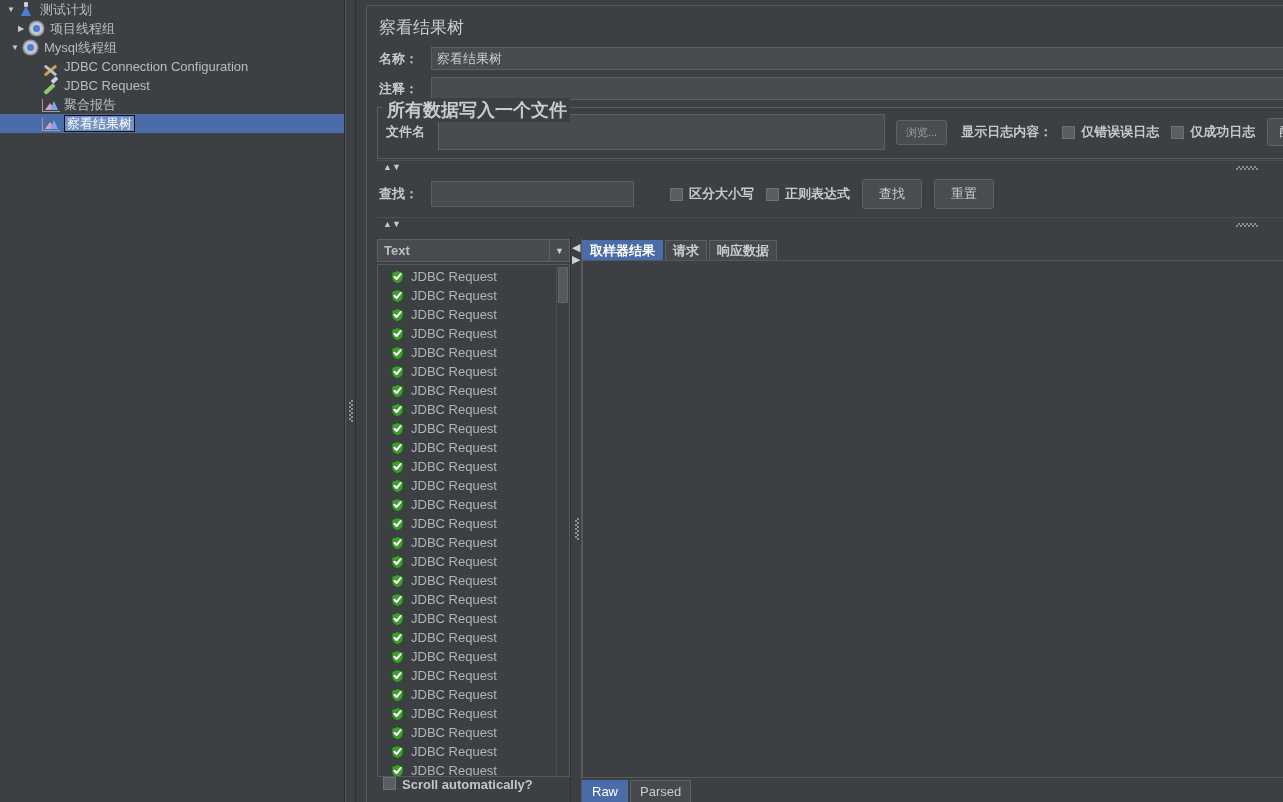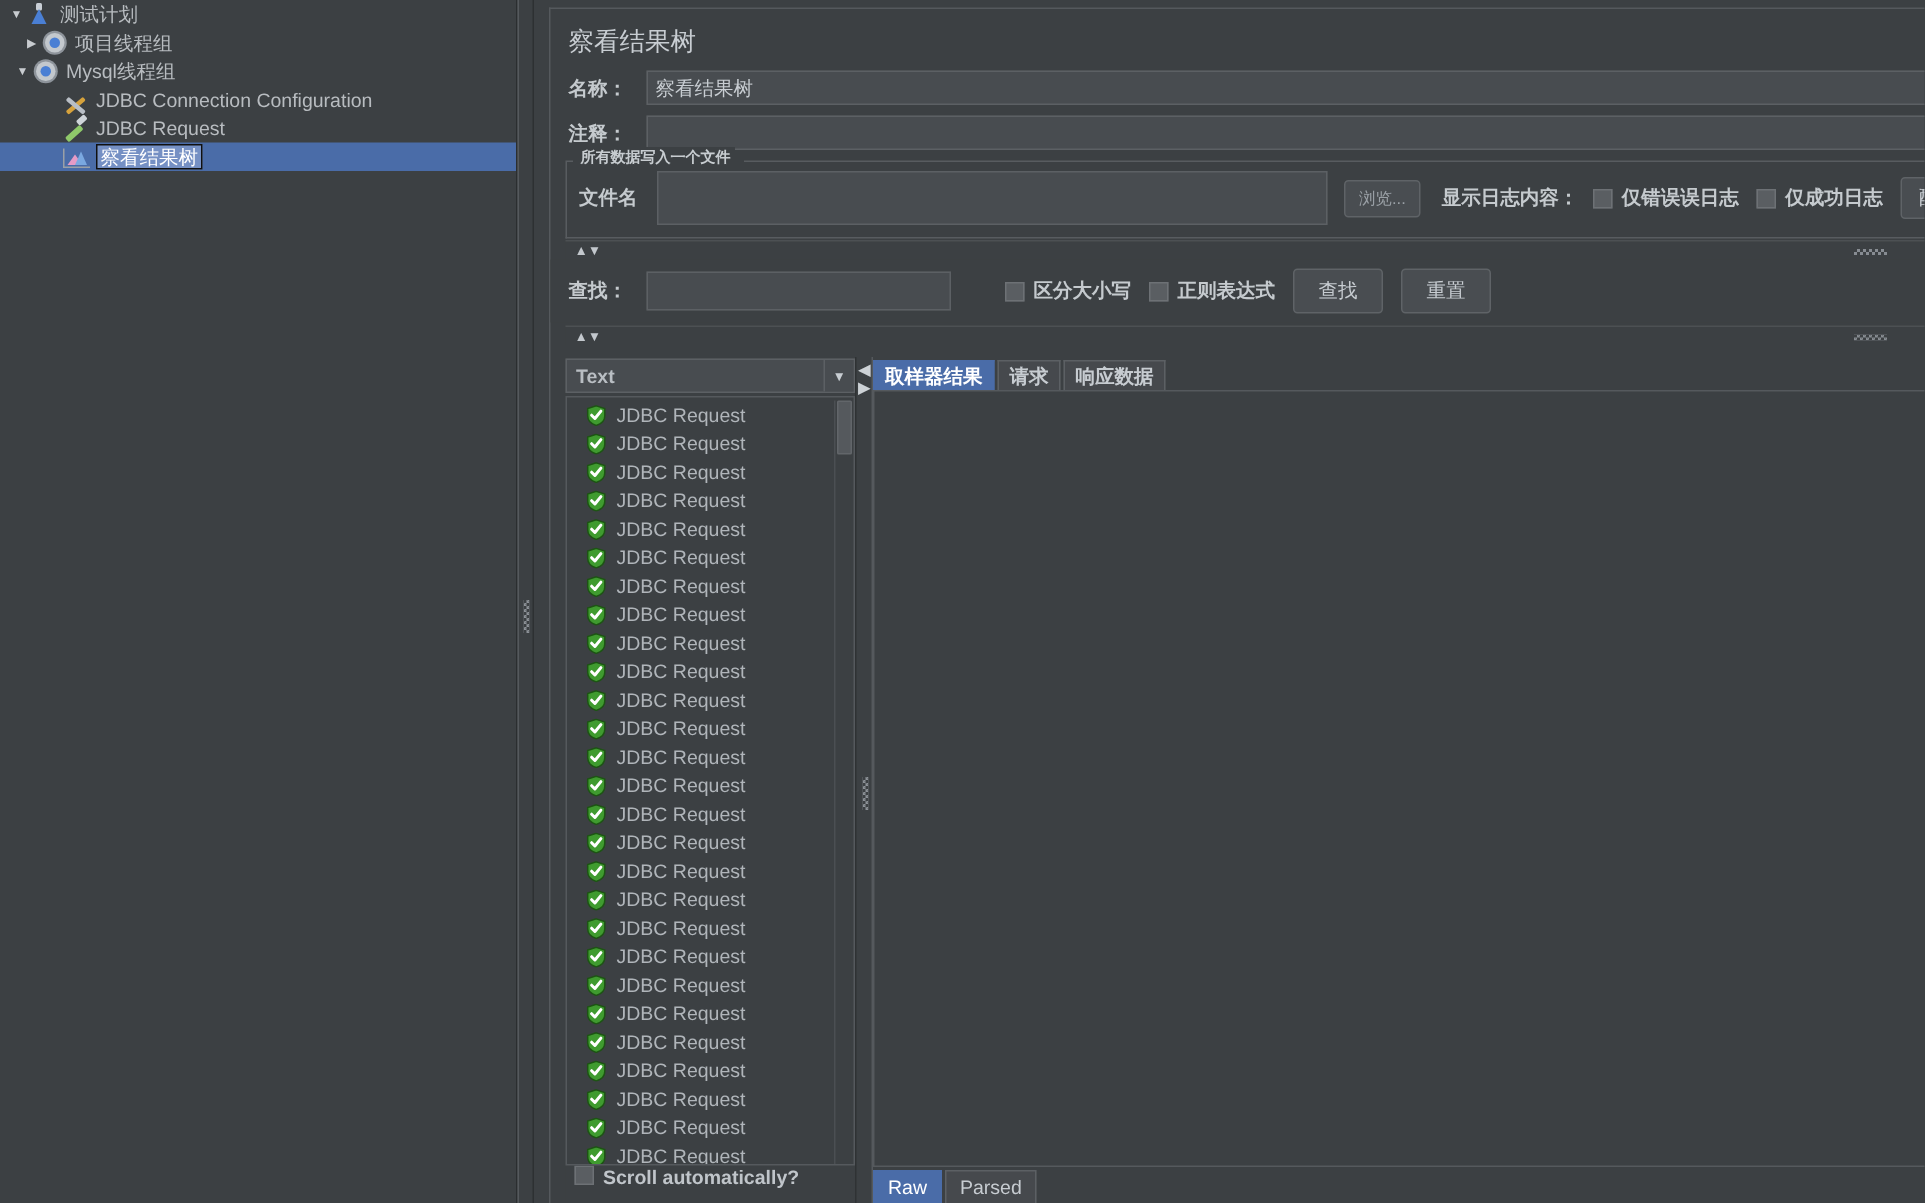--- a/index.html
+++ b/index.html
@@ -198,21 +198,21 @@
     border: 1px solid #585c60;
     border-top: none;
     position: relative;
     padding: 8px 6px 9px 6px;
     height: 52px;
   }
   .gb-legend {
     position: absolute;
     top: -9px; left: 6px;
     background: #3c4043;
-    font-size: 10px;
+    font-size: 18px;
     font-weight: bold;
     color: #c7ccd0;
     padding: 0 3px;
   }
   .gb-line-l { position: absolute; top: 0; left: 0; width: 4px; height: 1px; background: #585c60; }
   .gb-line-r { position: absolute; top: 0; right: 0; left: 118px; height: 1px; background: #585c60; }
   .gb-inner { display: flex; align-items: center; height: 100%; }
   .gb-label {
     font-size: 13px; font-weight: bold; color: #c5cace;
     width: 54px; min-width: 54px; padding-left: 2px;
@@ -461,20 +461,25 @@
       <span class="tico ico-tools"></span>
       <span class="tlabel">JDBC Connection Configuration</span>
     </div>
 
     <div class="tree-row" style="padding-left:28px;">
       <span class="tw empty"></span>
       <span class="tico ico-pipette"></span>
       <span class="tlabel">JDBC Request</span>
     </div>
 
+    <div class="tree-row" style="padding-left:28px;">
+      <span class="tw empty"></span>
+      <span class="tico ico-chart"></span>
+      <span class="tlabel">聚合报告</span>
+    </div>
 
     <div class="tree-row selected-row" style="padding-left:28px;">
       <span class="tw empty"></span>
       <span class="tico ico-chart"></span>
       <span class="tlabel sel">察看结果树</span>
     </div>
 
   </div>
 
   <div id="vsplit">

